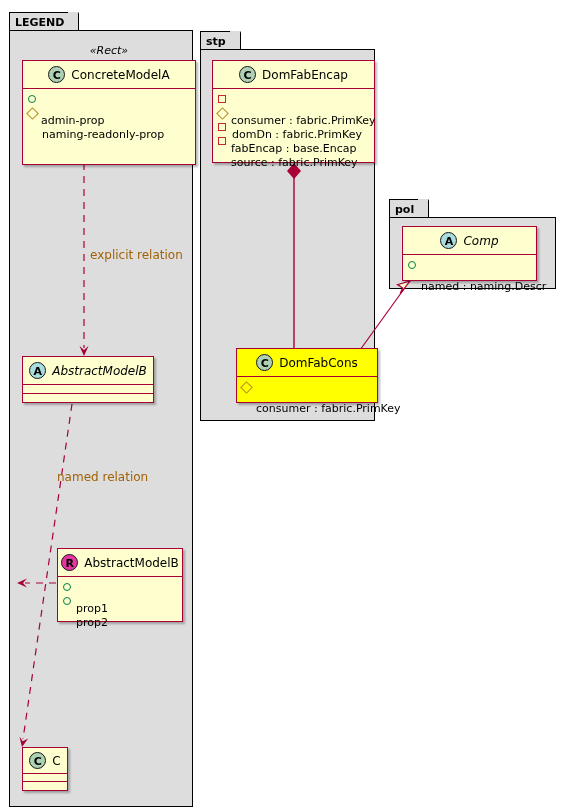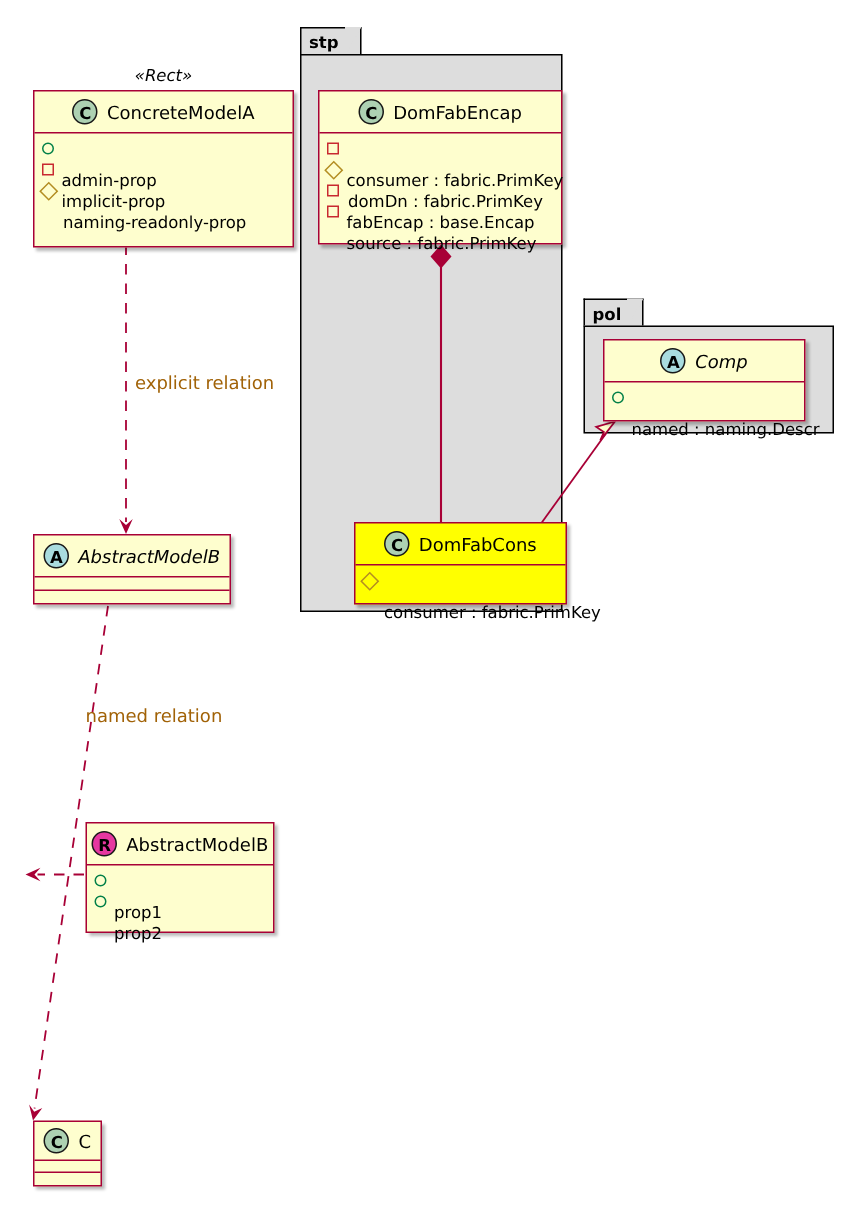--- a/index.html
+++ b/index.html
@@ -54,22 +54,26 @@
   .vis.pkgv{width:9px;height:9px;transform:rotate(45deg);border:1px solid #b38d22;box-sizing:border-box;background:transparent;margin-left:1px;}
 
   .label{position:absolute;font-size:12px;color:#a16207;white-space:nowrap;}
   svg.lines{position:absolute;left:0;top:0;width:568px;height:811px;overflow:visible;}
 </style>
 </head>
 <body>
 
 <div class="canvas">
 
-
-  <div class="pkg" style="left:200px;top:18px;width:177px;height:390px;">
+  <div class="pkg" style="left:9px;top:12px;width:184px;height:795px;">
+    <div class="tab">LEGEND</div>
+    <div class="body" style="top:18px;width:184px;height:777px;"></div>
+  </div>
+
+  <div class="pkg" style="left:200px;top:31px;width:177px;height:390px;">
     <div class="tab">stp</div>
     <div class="body" style="top:18px;width:175px;height:372px;"></div>
   </div>
 
   <div class="pkg" style="left:389px;top:199px;width:167px;height:90px;">
     <div class="tab">pol</div>
     <div class="body" style="top:18px;width:167px;height:72px;"></div>
   </div>
 
   <svg class="lines">
@@ -95,24 +99,20 @@
     <div class="hdr">
       <span class="badge C">C</span>
       <span class="name">ConcreteModelA</span>
     </div>
     <div class="attrs">
       <div class="attr">
         <span class="vis pub"></span>
         <span class="txt">admin-prop</span>
       </div>
       <div class="attr">
-        <span class="vis priv"></span>
-        <span class="txt">implicit-prop</span>
-      </div>
-      <div class="attr">
         <span class="vis pkgv"></span>
         <span class="txt">naming-readonly-prop</span>
       </div>
     </div>
   </div>
 
   <div class="cls" style="left:22px;top:356px;width:132px;height:47px;">
     <div class="hdr">
       <span class="badge A">A</span>
       <span class="name ital">AbstractModelB</span>

